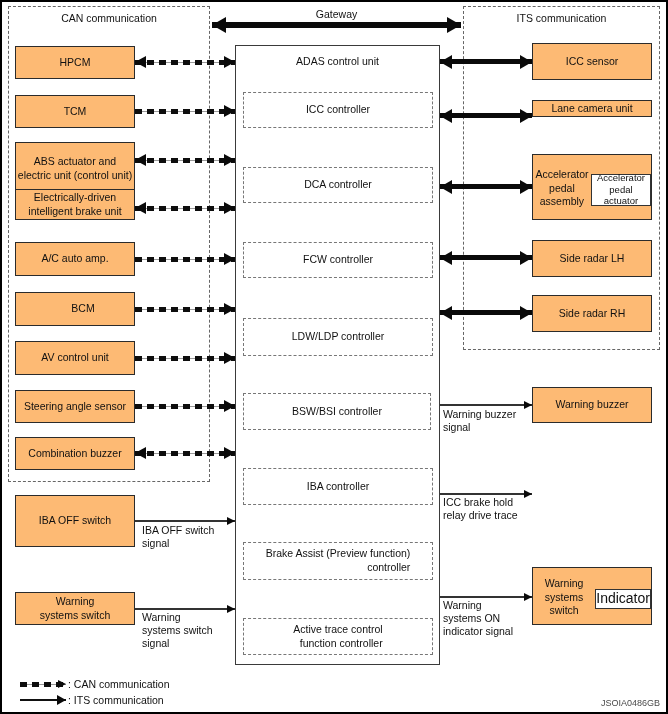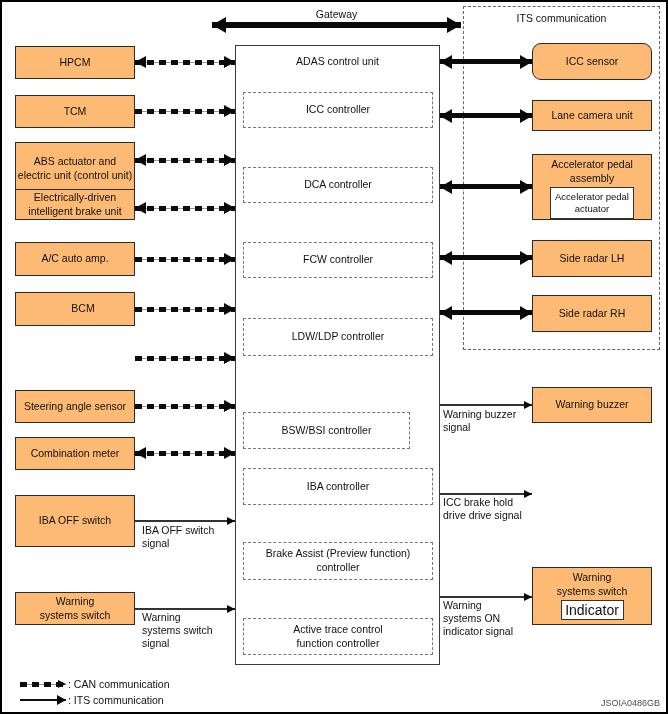--- a/index.html
+++ b/index.html
@@ -10,23 +10,23 @@
   .group{position:absolute;border:1.2px dashed #666;box-sizing:border-box;background:#fff;}
   .group-title{position:absolute;top:5px;left:0;right:0;text-align:center;font-size:10.5px;}
 
   .adas{position:absolute;border:1.4px solid #3a3a3a;box-sizing:border-box;background:#fff;z-index:5;}
   .adas-title{position:absolute;top:9px;left:0;right:0;text-align:center;font-size:10.5px;}
 
   .node{position:absolute;background:#fdba74;border:1.4px solid #2b2b2b;box-sizing:border-box;
         display:flex;align-items:center;justify-content:center;text-align:center;
         font-size:10.5px;line-height:1.3;white-space:pre-line;z-index:10;}
   .dashednode{position:absolute;background:#fff;border:1.1px dashed #777;box-sizing:border-box;
-        display:flex;align-items:center;justify-content:center;text-align:center;
+        display:flex;align-items:center;justify-content:center;text-align:right;
         font-size:10.5px;line-height:1.3;white-space:pre-line;z-index:10;}
-  .col{flex-direction:column;justify-content:flex-start;padding-top:3px;}
+  .col{flex-direction:row;justify-content:flex-start;padding-top:3px;}
   .innerbox{border:1.2px solid #333;box-sizing:border-box;margin-top:2px;background:#fff;
         display:flex;align-items:center;justify-content:center;text-align:center;
         font-size:9.5px;line-height:1.25;white-space:pre-line;}
 
   .arrow{position:absolute;z-index:20;height:12px;}
   .line{position:absolute;left:0;right:0;}
   .line.can{top:4px;height:5px;
       background-image:
         repeating-linear-gradient(90deg,#0d0d0d 0 7px,rgba(0,0,0,0) 7px 12px),
         linear-gradient(#999,#999);
@@ -55,20 +55,23 @@
   .siglabel{position:absolute;font-size:10.5px;line-height:1.25;white-space:pre-line;z-index:30;}
   .legend-text{position:absolute;font-size:10.5px;z-index:30;}
   .refcode{position:absolute;right:8px;top:698px;font-size:9px;color:#4a4a4a;z-index:30;text-align:right;}
 </style>
 </head>
 <body>
 
 <div class="page">
   <div class="frame"></div>
 
+  <div class="group" style="left:8px;top:6px;width:202px;height:476px;">
+    <div class="group-title">CAN communication</div>
+  </div>
   <div class="group" style="left:463px;top:6px;width:197px;height:344px;">
     <div class="group-title">ITS communication</div>
   </div>
 
   <div class="adas" style="left:235px;top:45px;width:205px;height:620px;">
     <div class="adas-title">ADAS control unit</div>
   </div>
 
   <div class="legend-text" style="left:212px;top:8px;width:249px;text-align:center;">Gateway</div>
   <div class="arrow big" style="left:212px;top:17px;width:249px;">
@@ -78,39 +81,40 @@
   </div>
 
   <div class="node" style="left:15px;top:46px;width:120px;height:33px;">HPCM</div>
   <div class="node" style="left:15px;top:95px;width:120px;height:33px;">TCM</div>
   <div class="node" style="left:15px;top:142px;width:120px;height:53px;">ABS actuator and
 electric unit (control unit)</div>
   <div class="node" style="left:15px;top:189px;width:120px;height:31px;">Electrically-driven
 intelligent brake unit</div>
   <div class="node" style="left:15px;top:242px;width:120px;height:34px;">A/C auto amp.</div>
   <div class="node" style="left:15px;top:292px;width:120px;height:34px;padding-left:16px;">BCM</div>
+  <div class="node" style="left:15px;top:341px;width:120px;height:34px;">AV control unit</div>
   <div class="node" style="left:15px;top:390px;width:120px;height:33px;text-align:center;">Steering angle sensor</div>
-  <div class="node" style="left:15px;top:437px;width:120px;height:33px;">Combination meter</div>
+  <div class="node" style="left:15px;top:437px;width:120px;height:33px;">Combination buzzer</div>
   <div class="node" style="left:15px;top:495px;width:120px;height:52px;">IBA OFF switch</div>
   <div class="node" style="left:15px;top:592px;width:120px;height:33px;">Warning
 systems switch</div>
 
   <div class="dashednode" style="left:243px;top:92px;width:190px;height:36px;">ICC controller</div>
   <div class="dashednode" style="left:243px;top:167px;width:190px;height:36px;">DCA controller</div>
   <div class="dashednode" style="left:243px;top:242px;width:190px;height:36px;">FCW controller</div>
   <div class="dashednode" style="left:243px;top:318px;width:190px;height:38px;">LDW/LDP controller</div>
-  <div class="dashednode" style="left:243px;top:412px;width:167px;height:37px;">BSW/BSI controller</div>
+  <div class="dashednode" style="left:243px;top:393px;width:188px;height:37px;">BSW/BSI controller</div>
   <div class="dashednode" style="left:243px;top:468px;width:190px;height:37px;">IBA controller</div>
   <div class="dashednode" style="left:243px;top:542px;width:190px;height:38px;">Brake Assist (Preview function)
 controller</div>
   <div class="dashednode" style="left:243px;top:618px;width:190px;height:37px;">Active trace control
 function controller</div>
 
-  <div class="node" style="left:532px;top:43px;width:120px;height:37px;border-radius:9px;">ICC sensor</div>
-  <div class="node" style="left:532px;top:100px;width:120px;height:31px;">Lane camera unit</div>
+  <div class="node" style="left:532px;top:43px;width:120px;height:37px;">ICC sensor</div>
+  <div class="node" style="left:532px;top:100px;width:120px;height:17px;">Lane camera unit</div>
   <div class="node col" style="left:532px;top:154px;width:120px;height:66px;">
     <span>Accelerator pedal
 assembly</span>
     <div class="innerbox" style="width:84px;height:32px;">
       <span>Accelerator pedal
 actuator</span>
     </div>
   </div>
   <div class="node" style="left:532px;top:240px;width:120px;height:37px;">Side radar LH</div>
   <div class="node" style="left:532px;top:295px;width:120px;height:37px;">Side radar RH</div>
@@ -212,21 +216,21 @@
     </div>
 
   <div class="siglabel" style="left:142px;top:524px;width:92px;">IBA OFF switch
 signal</div>
   <div class="siglabel" style="left:142px;top:611px;width:92px;">Warning
 systems switch
 signal</div>
   <div class="siglabel" style="left:443px;top:408px;width:88px;">Warning buzzer
 signal</div>
   <div class="siglabel" style="left:443px;top:496px;width:90px;">ICC brake hold
-drive drive signal</div>
+relay drive trace</div>
   <div class="siglabel" style="left:443px;top:599px;width:88px;">Warning
 systems ON
 indicator signal</div>
 
   <div class="arrow sm" style="left:20px;top:678px;width:46px;">
       <div class="line can"></div>
       <div class="hr"></div>
     </div>
   <div class="legend-text" style="left:68px;top:678px;">: CAN communication</div>
   <div class="arrow med" style="left:20px;top:694px;width:46px;">

